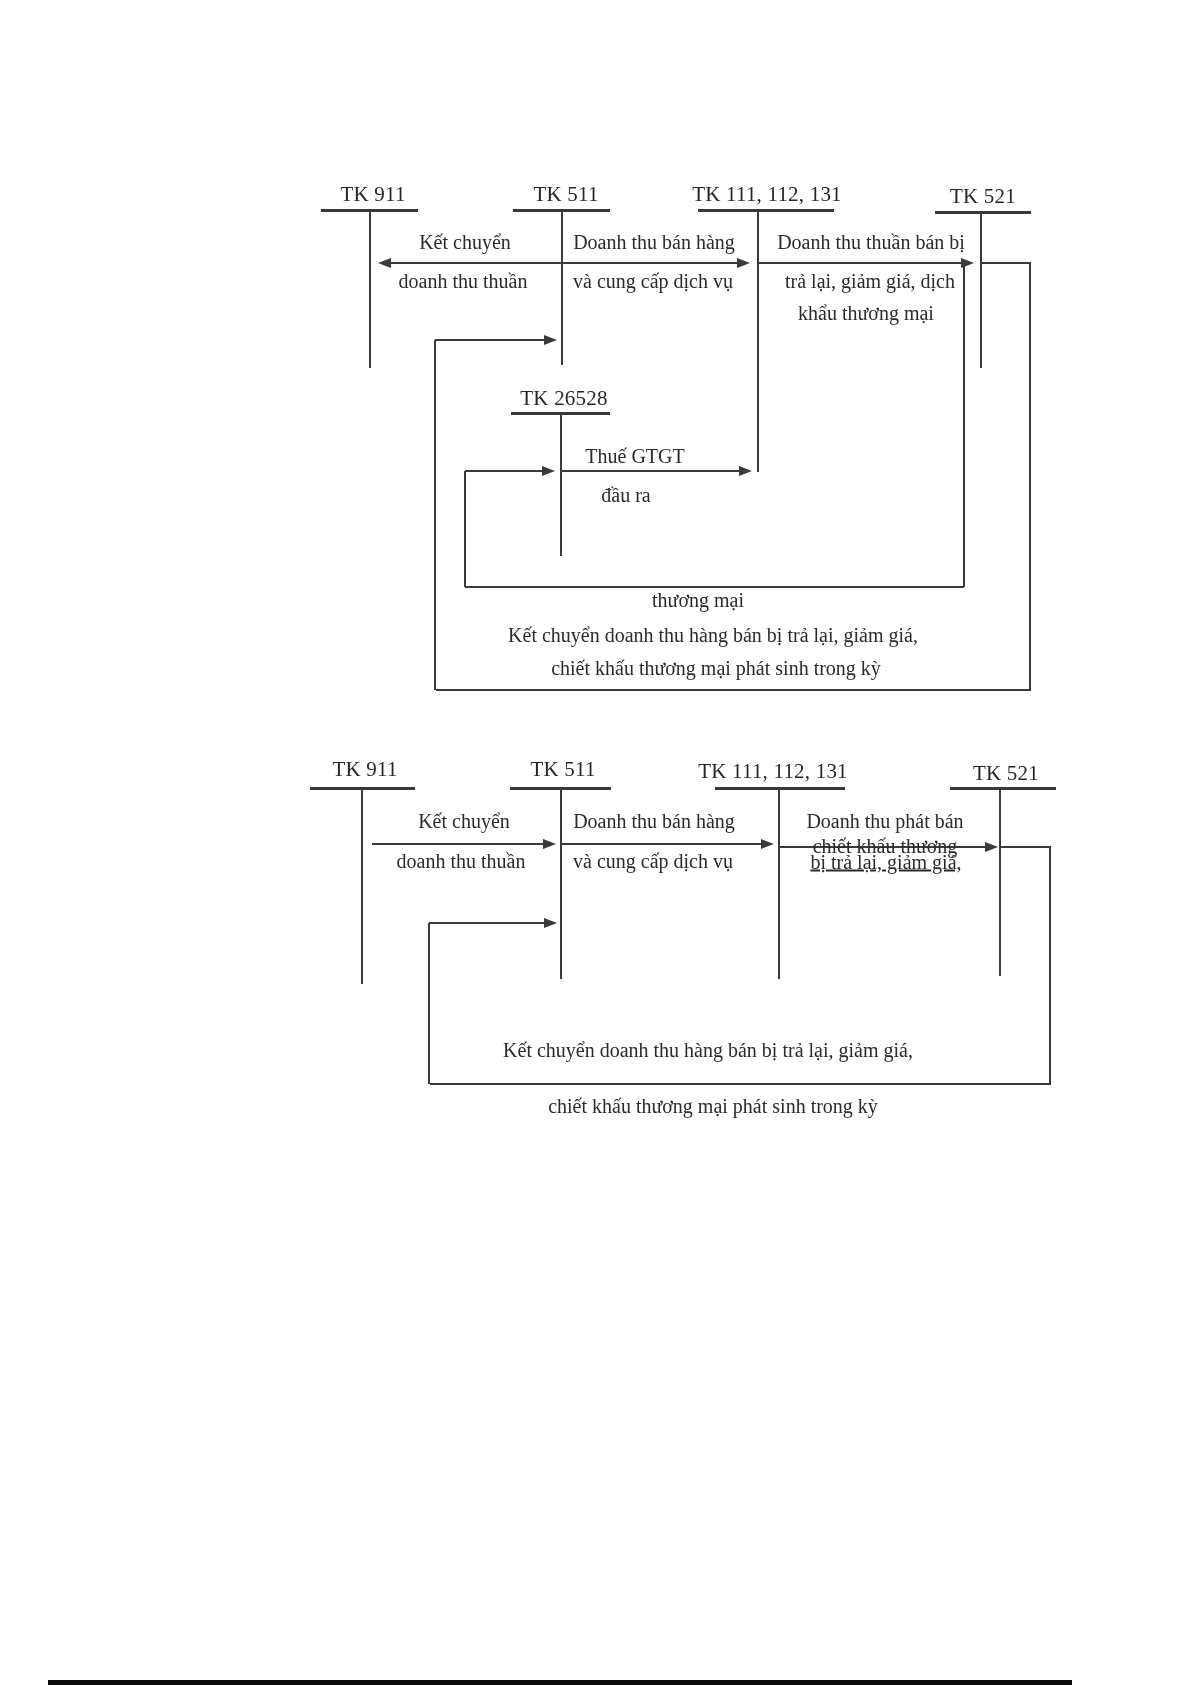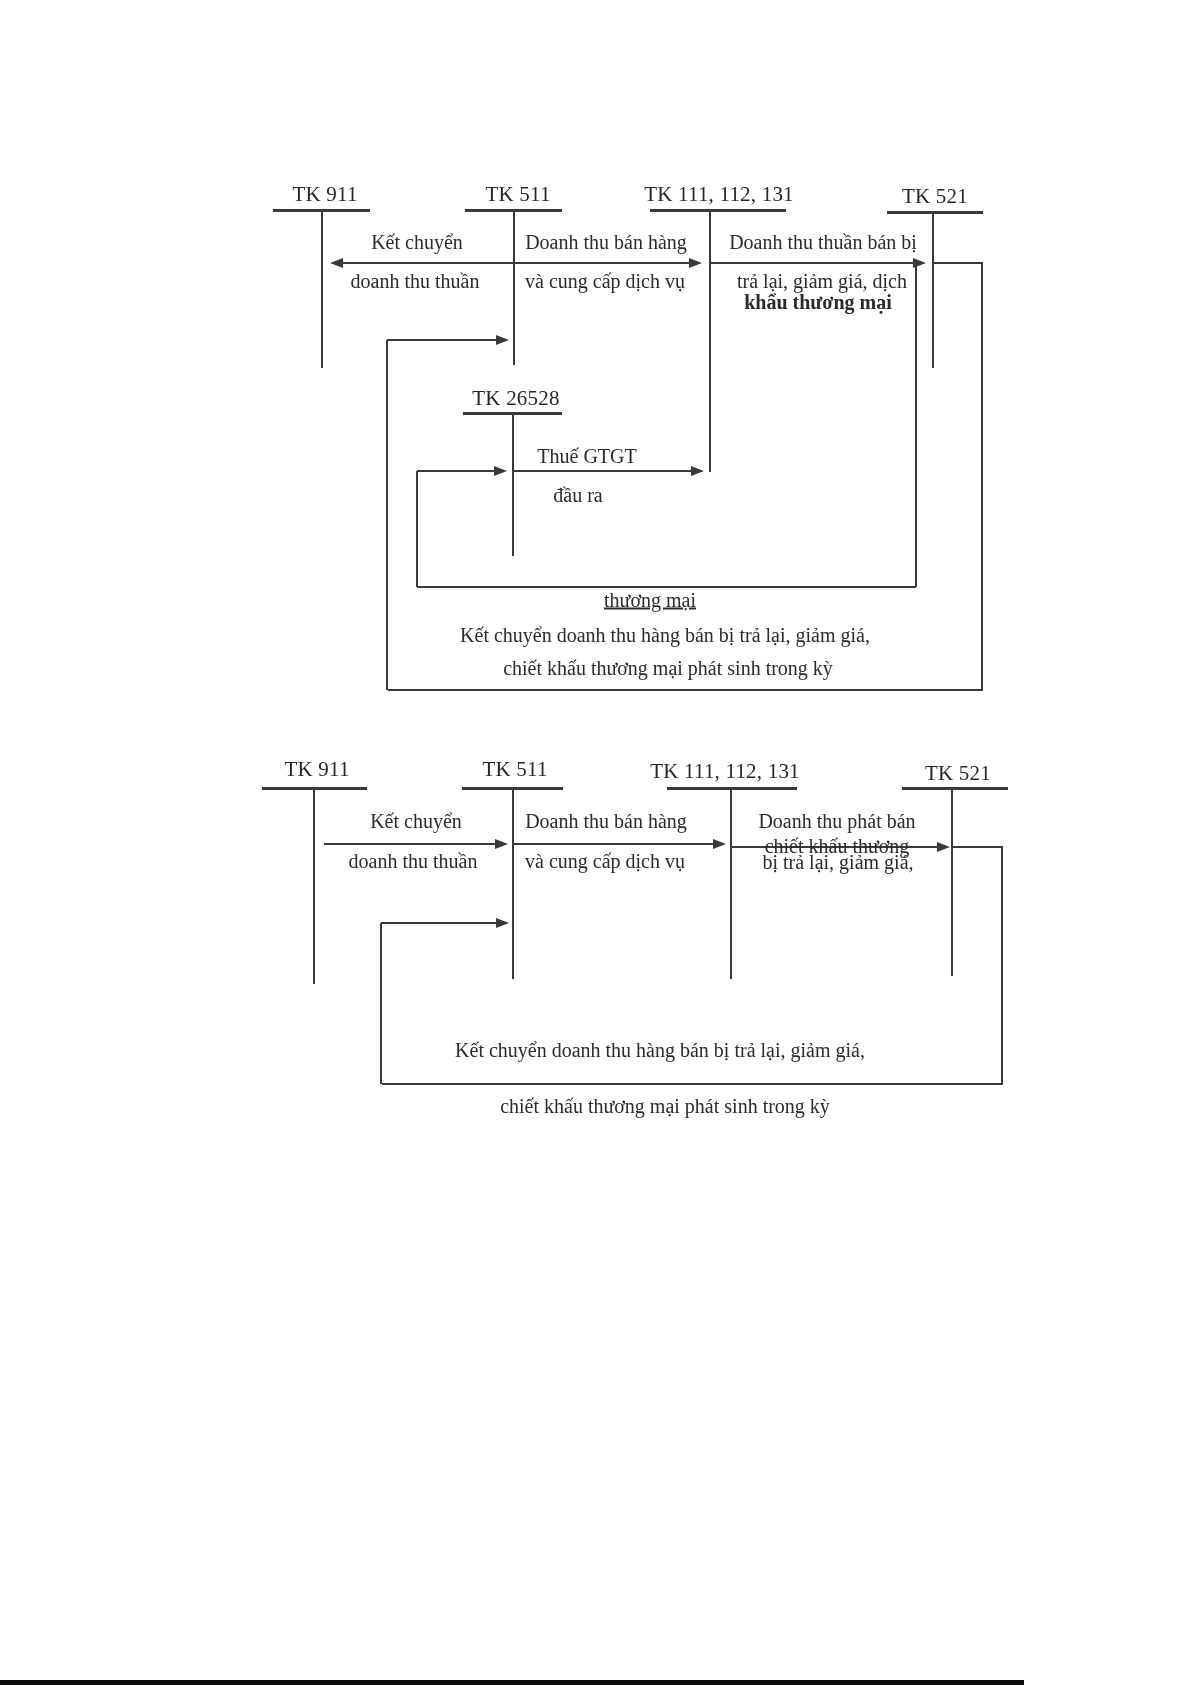--- a/index.html
+++ b/index.html
@@ -2,20 +2,21 @@
 <html><head>
 <meta charset="utf-8">
 <style>
   html,body{margin:0;padding:0;background:#ffffff;}
   #page{
     position:relative;
     width:1024px;height:1685px;
     background:#ffffff;
     font-family:"Liberation Serif","DejaVu Serif",serif;
     overflow:hidden;
+    margin-left:48px;
   }
   .hline,.vline{position:absolute;background:#3a3a3a;}
   .tbar{position:absolute;background:#3a3a3a;height:3px;}
   .acct-title{
     position:absolute;transform:translate(-50%,-50%);
     white-space:nowrap;font-size:21px;color:#262626;letter-spacing:0.2px;
   }
   .flow-label{
     position:absolute;transform:translate(-50%,-50%);
     white-space:nowrap;font-size:20px;color:#2b2b2b;
@@ -63,24 +64,24 @@
     <div class="arrowhead right" style="top: 258px; left: 913px; border-left-color: rgb(58, 58, 58); border-right-color: transparent;"></div>
     <div class="arrowhead right" style="top: 335px; left: 496px; border-left-color: rgb(58, 58, 58); border-right-color: transparent;"></div>
     <div class="arrowhead right" style="top: 466px; left: 494px; border-left-color: rgb(58, 58, 58); border-right-color: transparent;"></div>
     <div class="arrowhead right" style="top: 466px; left: 691px; border-left-color: rgb(58, 58, 58); border-right-color: transparent;"></div>
     <span class="flow-label" style="left: 417px; top: 242px;">Kết chuyển</span>
     <span class="flow-label" style="left: 415px; top: 281px;">doanh thu thuần</span>
     <span class="flow-label" style="left: 606px; top: 242px;">Doanh thu bán hàng</span>
     <span class="flow-label" style="left: 605px; top: 281px;">và cung cấp dịch vụ</span>
     <span class="flow-label" style="left: 823px; top: 242px;">Doanh thu thuần bán bị</span>
     <span class="flow-label" style="left: 822px; top: 281px;">trả lại, giảm giá, dịch</span>
-    <span class="flow-label" style="left: 818px; top: 302px; font-weight: bold;">khẩu thương mại</span>
+    <span class="flow-label" style="left: 818px; top: 313px;">khẩu thương mại</span>
     <span class="flow-label" style="left: 587px; top: 456px;">Thuế GTGT</span>
     <span class="flow-label" style="left: 578px; top: 495px;">đầu ra</span>
-    <span class="flow-label" style="left: 650px; top: 600px; text-decoration: underline;">thương mại</span>
+    <span class="flow-label" style="left: 650px; top: 600px;">thương mại</span>
     <span class="flow-label" style="left: 665px; top: 635px;">Kết chuyển doanh thu hàng bán bị trả lại, giảm giá,</span>
     <span class="flow-label" style="left: 668px; top: 668px;">chiết khấu thương mại phát sinh trong kỳ</span>
     <span class="acct-title" style="left: 317px; top: 769px;">TK 911</span>
     <div class="tbar" style="left: 262px; top: 787px; width: 105px;"></div>
     <div class="vline" style="left: 313px; top: 788px; width: 2px; height: 196px;"></div>
     <span class="acct-title" style="left: 515px; top: 769px;">TK 511</span>
     <div class="tbar" style="left: 462px; top: 787px; width: 101px;"></div>
     <div class="vline" style="left: 512px; top: 788px; width: 2px; height: 191px;"></div>
     <span class="acct-title" style="left: 725px; top: 771px;">TK 111, 112, 131</span>
     <div class="tbar" style="left: 667px; top: 787px; width: 130px;"></div>
@@ -98,20 +99,20 @@
     <div class="hline" style="left: 381px; top: 922px; width: 120px; height: 2px;"></div>
     <div class="arrowhead right" style="top: 839px; left: 495px; border-left-color: rgb(58, 58, 58); border-right-color: transparent;"></div>
     <div class="arrowhead right" style="top: 839px; left: 713px; border-left-color: rgb(58, 58, 58); border-right-color: transparent;"></div>
     <div class="arrowhead right" style="top: 842px; left: 937px; border-left-color: rgb(58, 58, 58); border-right-color: transparent;"></div>
     <div class="arrowhead right" style="top: 918px; left: 496px; border-left-color: rgb(58, 58, 58); border-right-color: transparent;"></div>
     <span class="flow-label" style="left: 416px; top: 821px;">Kết chuyển</span>
     <span class="flow-label" style="left: 413px; top: 861px;">doanh thu thuần</span>
     <span class="flow-label" style="left: 606px; top: 821px;">Doanh thu bán hàng</span>
     <span class="flow-label" style="left: 605px; top: 861px;">và cung cấp dịch vụ</span>
     <span class="flow-label" style="left: 837px; top: 821px;">Doanh thu phát bán</span>
-    <span class="flow-label" style="left: 838px; top: 862px;">bị trả lại, giảm giá,</span>
+    <span class="flow-label" style="left: 838px; top: 862px; text-decoration: underline;">bị trả lại, giảm giá,</span>
     <span class="flow-label" style="left: 837px; top: 846px;">chiết khấu thương</span>
     <span class="flow-label" style="left: 660px; top: 1050px;">Kết chuyển doanh thu hàng bán bị trả lại, giảm giá,</span>
     <span class="flow-label" style="left: 665px; top: 1106px;">chiết khấu thương mại phát sinh trong kỳ</span>
     <div class="footer-bar" style="left: 0px; top: 1680px; width: 1143px; height: 5px; background: rgb(12, 12, 12);"></div>
     <div class="artifact-dot" style="left: 1143px; top: 1679px; width: 8px; height: 6px; background: rgb(24, 178, 198);"></div>
     <div class="artifact-dot" style="left: 1158px; top: 1679px; width: 7px; height: 6px; background: rgb(125, 33, 80);"></div>
   </div>
 
 </body></html>

